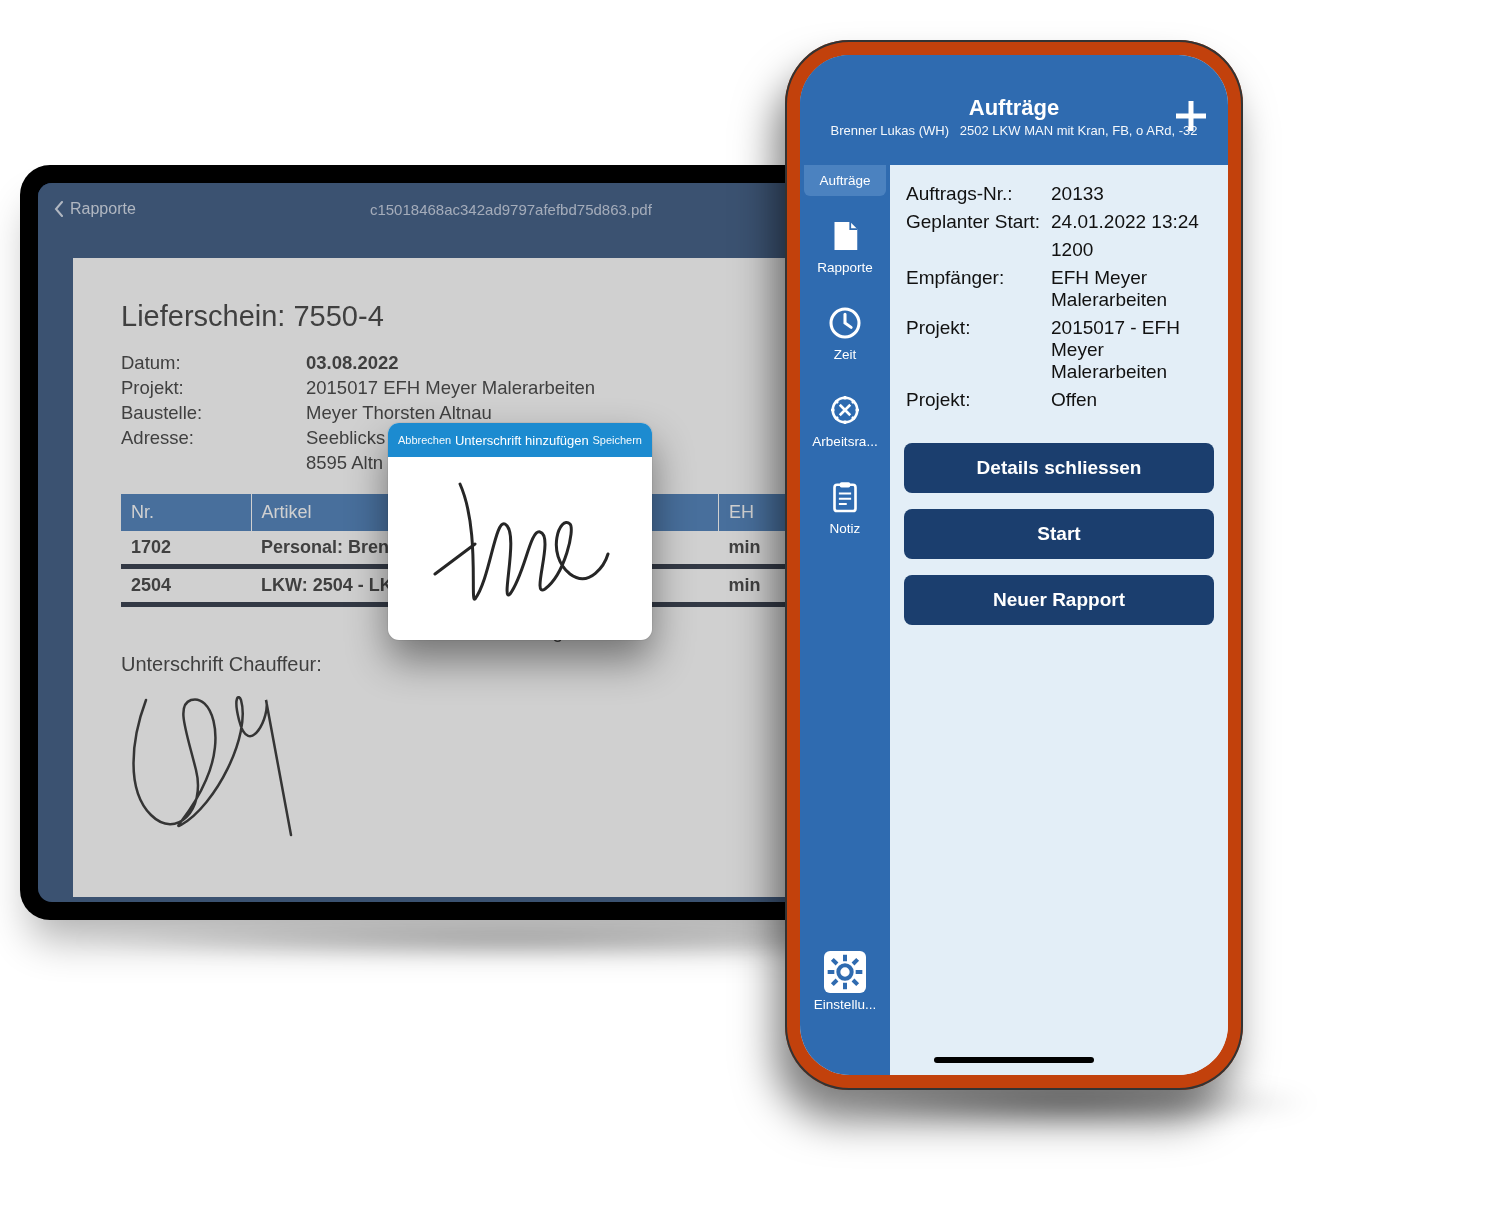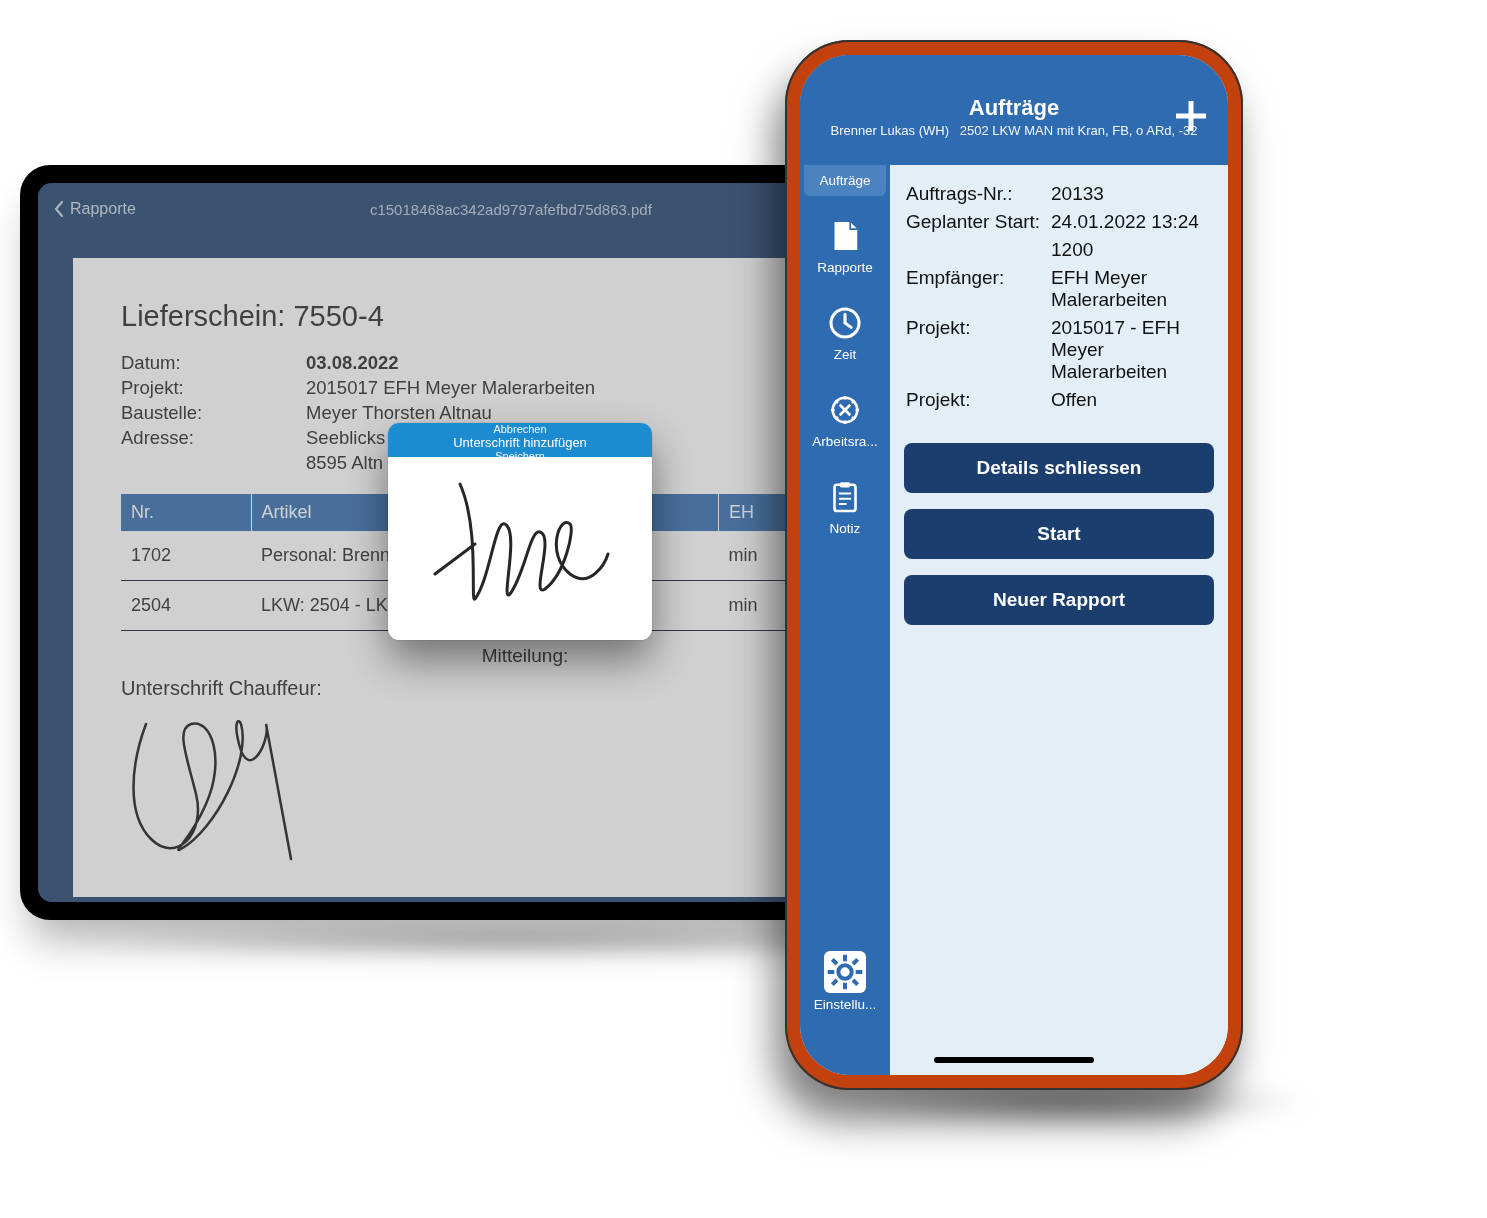--- a/index.html
+++ b/index.html
@@ -72,22 +72,23 @@
     margin: 18px 0 0 0;
     border-collapse: collapse;
     font-size: 18px;
   }
   .doc-table th {
     background: #2f6bb0; color: #ffffff; text-align: left;
     padding: 8px 10px; font-weight: normal;
     border-right: 1px solid #fff;
   }
   .doc-table td {
-    padding: 14px 10px;
-    border-bottom: 1px solid #0f172a;
+    padding: 6px 10px;
+    border-bottom: 5px solid #0f172a;
+    font-weight: bold;
   }
   .mitteilung { margin-top: 14px; font-size: 19px; }
   .mitteilung .head { margin-bottom: 2px; text-align: center; }
   .sig-label { margin-top: 10px; font-size: 20px; }
   .sig-svg { margin-top: 4px; }
 
   
   .sig-popup {
     position: absolute;
     left: 350px; top: 240px;
@@ -96,22 +97,21 @@
     border-radius: 11px;
     box-shadow: 0 20px 40px rgba(0,0,0,.45), 0 0 0 1px rgba(0,0,0,.05);
     overflow: hidden;
   }
   .sig-popup-bar {
     background: #1c8bd0;
     color: #fff;
     height: 34px;
     display: flex; align-items: center;
     font-size: 12px;
-    padding: 0 10px;
-    flex-direction: column;
+    padding: 12px 10px;
   }
   .sig-popup-bar .mid { flex: 1; text-align: center; font-weight: 400; font-size: 13px; }
   .sig-popup-bar .side { opacity: .95; font-size: 11px; }
   .sig-canvas {
     width: 100%; height: calc(100% - 34px);
     display: flex; align-items: center; justify-content: center;
   }
 
   
   .phone {

